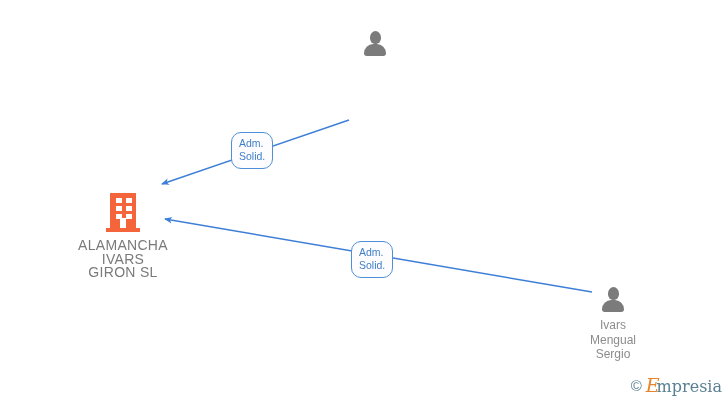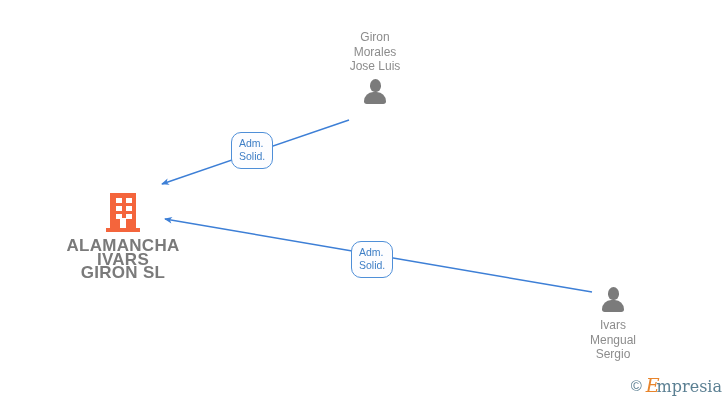--- a/index.html
+++ b/index.html
@@ -62,22 +62,22 @@
   }
   .bld-door {
     position: absolute;
     left: 14px;
     top: 25px;
     width: 6px;
     height: 10px;
     background: #ffffff;
   }
   .company-label {
-    font-size: 17px;
-    font-weight: bold;
+    font-size: 14px;
+    font-weight: normal;
     color: #7a7a7a;
     line-height: 13.5px;
     letter-spacing: 0.3px;
     white-space: pre-line;
   }
 
   
   .person-node {
     position: absolute;
     text-align: center;
@@ -189,23 +189,20 @@
       <div class="bld-win" style="left:10px; top:21px;"></div>
       <div class="bld-win" style="left:20px; top:21px;"></div>
       <div class="bld-door"></div>
     </div>
     <div class="company-label">ALAMANCHA
 IVARS
 GIRON  SL</div>
   </div>
 
   <div class="person-node" style="left:315px; top:30px;">
-    <div class="person-label above">Giron
-Morales
-Jose Luis</div>
     <div class="person-icon">
       <div class="p-head"></div>
       <div class="p-body"></div>
     </div>
   </div>
 
   <div class="person-node" style="left:553px; top:286px;">
     <div class="person-icon">
       <div class="p-head"></div>
       <div class="p-body"></div>

